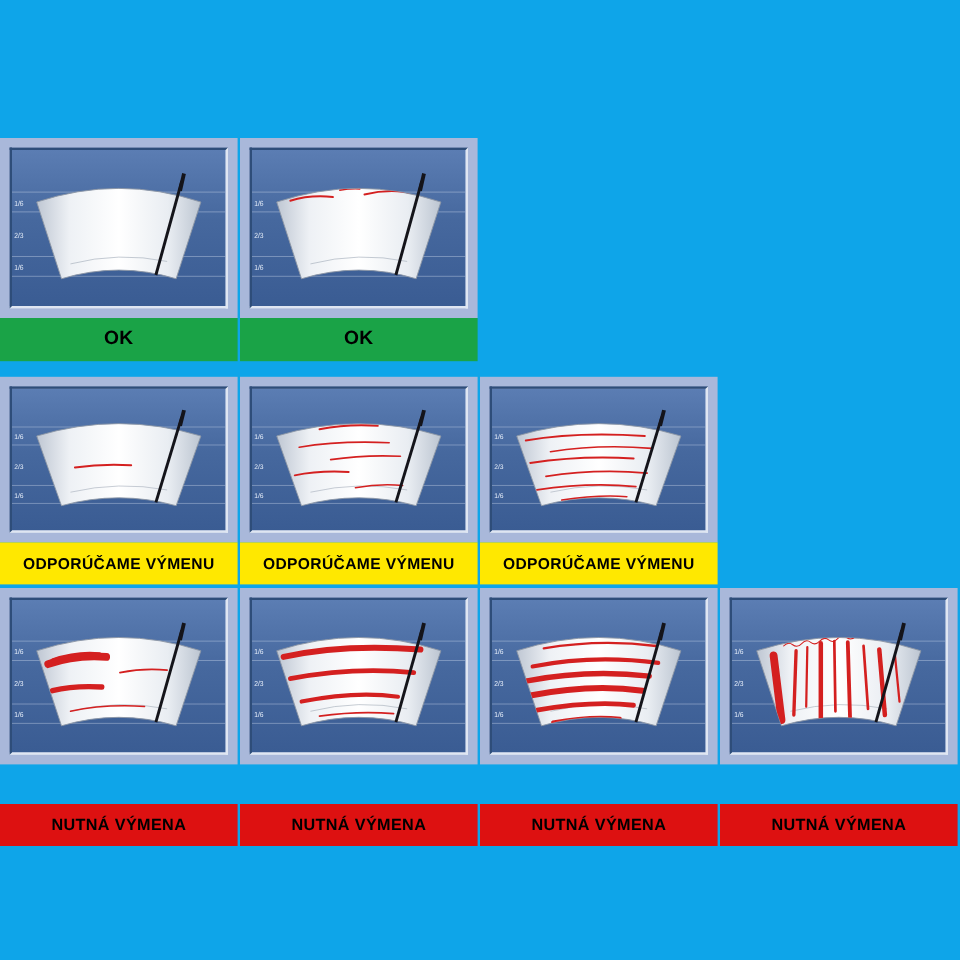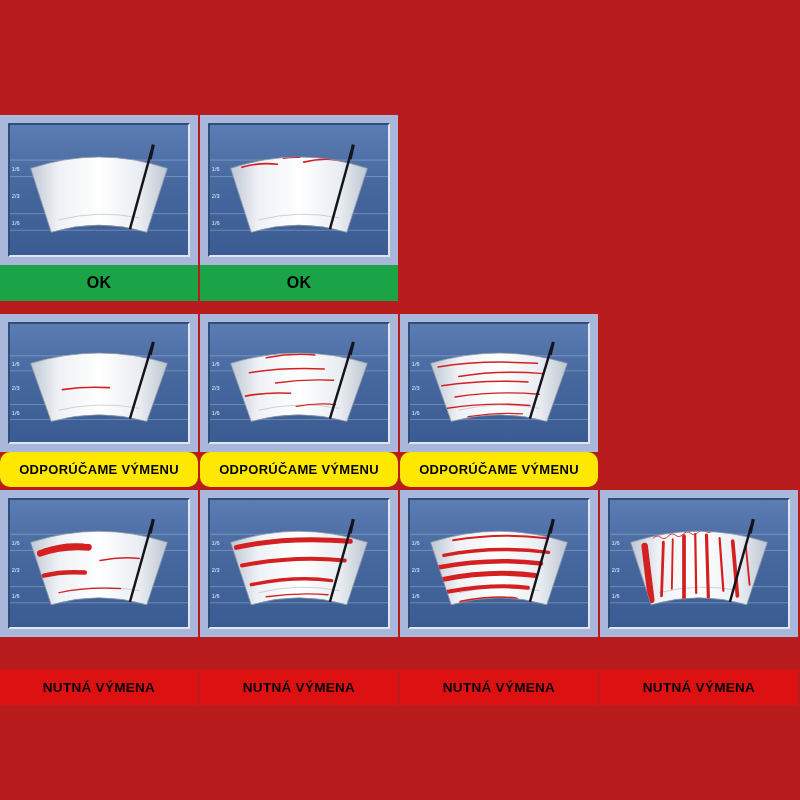--- a/index.html
+++ b/index.html
@@ -1,20 +1,20 @@
 <!DOCTYPE html>
 <html><head>
 <meta charset="utf-8">
 <style>
   html, body { margin: 0; padding: 0; background: #ffffff; }
   .page {
     position: relative;
     width: 800px;
     height: 800px;
-    background: #b91c1c;
+    background: #0ea5e9;
     font-family: "Liberation Sans", sans-serif;
     overflow: hidden;
   }
   .row {
     position: absolute;
     left: 0;
     display: flex;
     gap: 2px;
   }
   .cell {
@@ -52,21 +52,21 @@
     display: flex;
     align-items: center;
     justify-content: center;
     font-weight: bold;
     color: #000000;
     letter-spacing: 0.3px;
     width: 100%;
     box-sizing: border-box;
   }
   .row1 .status-bar { height: 36px; font-size: 16px; }
-  .row2 .status-bar { height: 35px; font-size: 13px; border-radius: 10px; }
+  .row2 .status-bar { height: 35px; font-size: 13px; }
   .row3 .status-bar { height: 35px; font-size: 13.5px; margin-top: 33px; }
 </style>
 </head>
 <body>
 
 <div class="page">
   <div class="row row1" style="top:115px;">
       <div class="cell">
         <div class="cell-img">
           <div class="panel">

